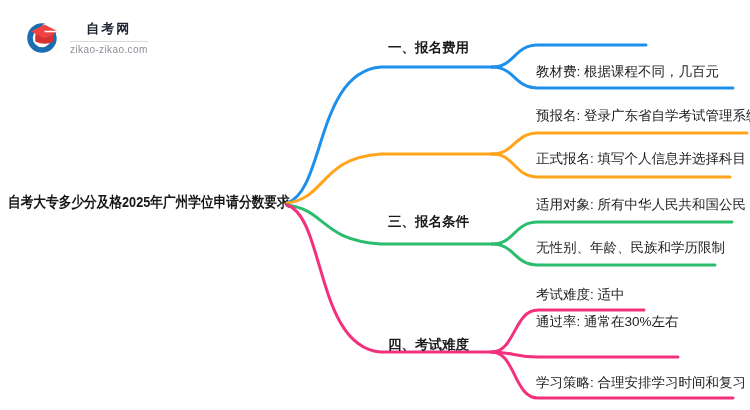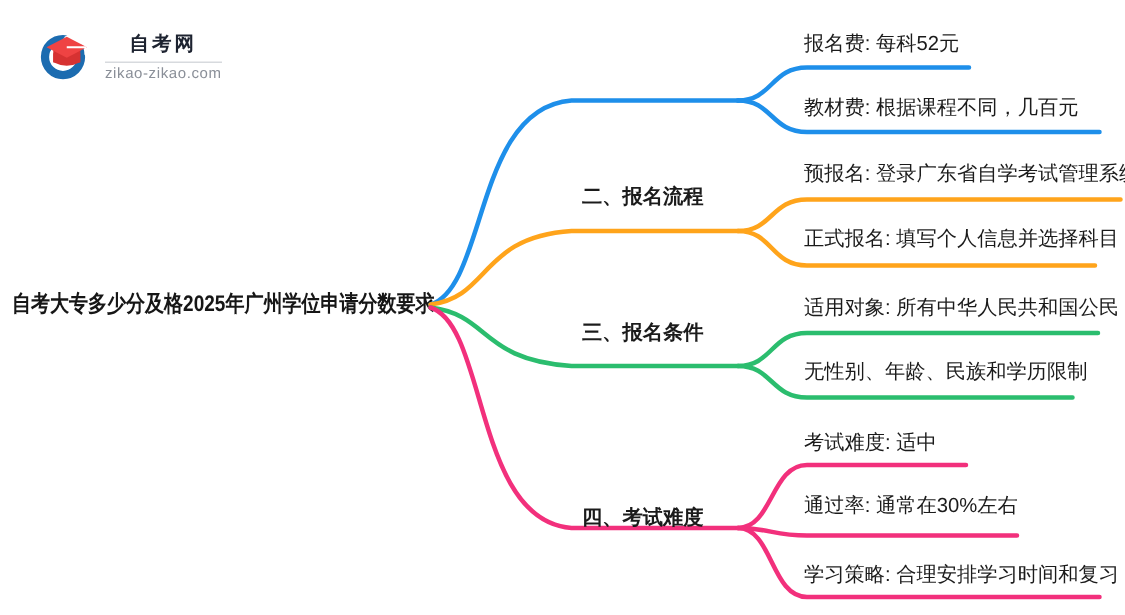--- a/index.html
+++ b/index.html
@@ -69,30 +69,29 @@
     </g>
 
     <g>
       <path d="M287,205 C325,217 316,347 381,352 L492,352" stroke="#f2307c"></path>
       <path d="M492,352 C515,352 514,310 538,310 L644,310" stroke="#f2307c"></path>
       <path d="M492,352 C512,352 516,357 538,357 L678,357" stroke="#f2307c"></path>
       <path d="M492,352 C515,352 514,398 538,398 L733,398" stroke="#f2307c"></path>
     </g>
   </svg>
 
-  <div class="blabel" style="top:122px">二、报名流程</div>
+  <div class="blabel" style="top:39px">一、报名费用</div>
   <div class="blabel" style="top:213px">三、报名条件</div>
   <div class="blabel" style="top:336px">四、考试难度</div>
 
-  <div class="leaf" style="top:20px">报名费: 每科52元</div>
   <div class="leaf" style="top:63px">教材费: 根据课程不同，几百元</div>
 
   <div class="leaf" style="top:107px">预报名: 登录广东省自学考试管理系统</div>
   <div class="leaf" style="top:150px">正式报名: 填写个人信息并选择科目</div>
 
   <div class="leaf" style="top:196px">适用对象: 所有中华人民共和国公民</div>
   <div class="leaf" style="top:239px">无性别、年龄、民族和学历限制</div>
 
   <div class="leaf" style="top:286px">考试难度: 适中</div>
-  <div class="leaf" style="top:328px">通过率: 通常在30%左右</div>
+  <div class="leaf" style="top:313px">通过率: 通常在30%左右</div>
   <div class="leaf" style="top:374px">学习策略: 合理安排学习时间和复习</div>
 
 </div>
 
 </body></html>

